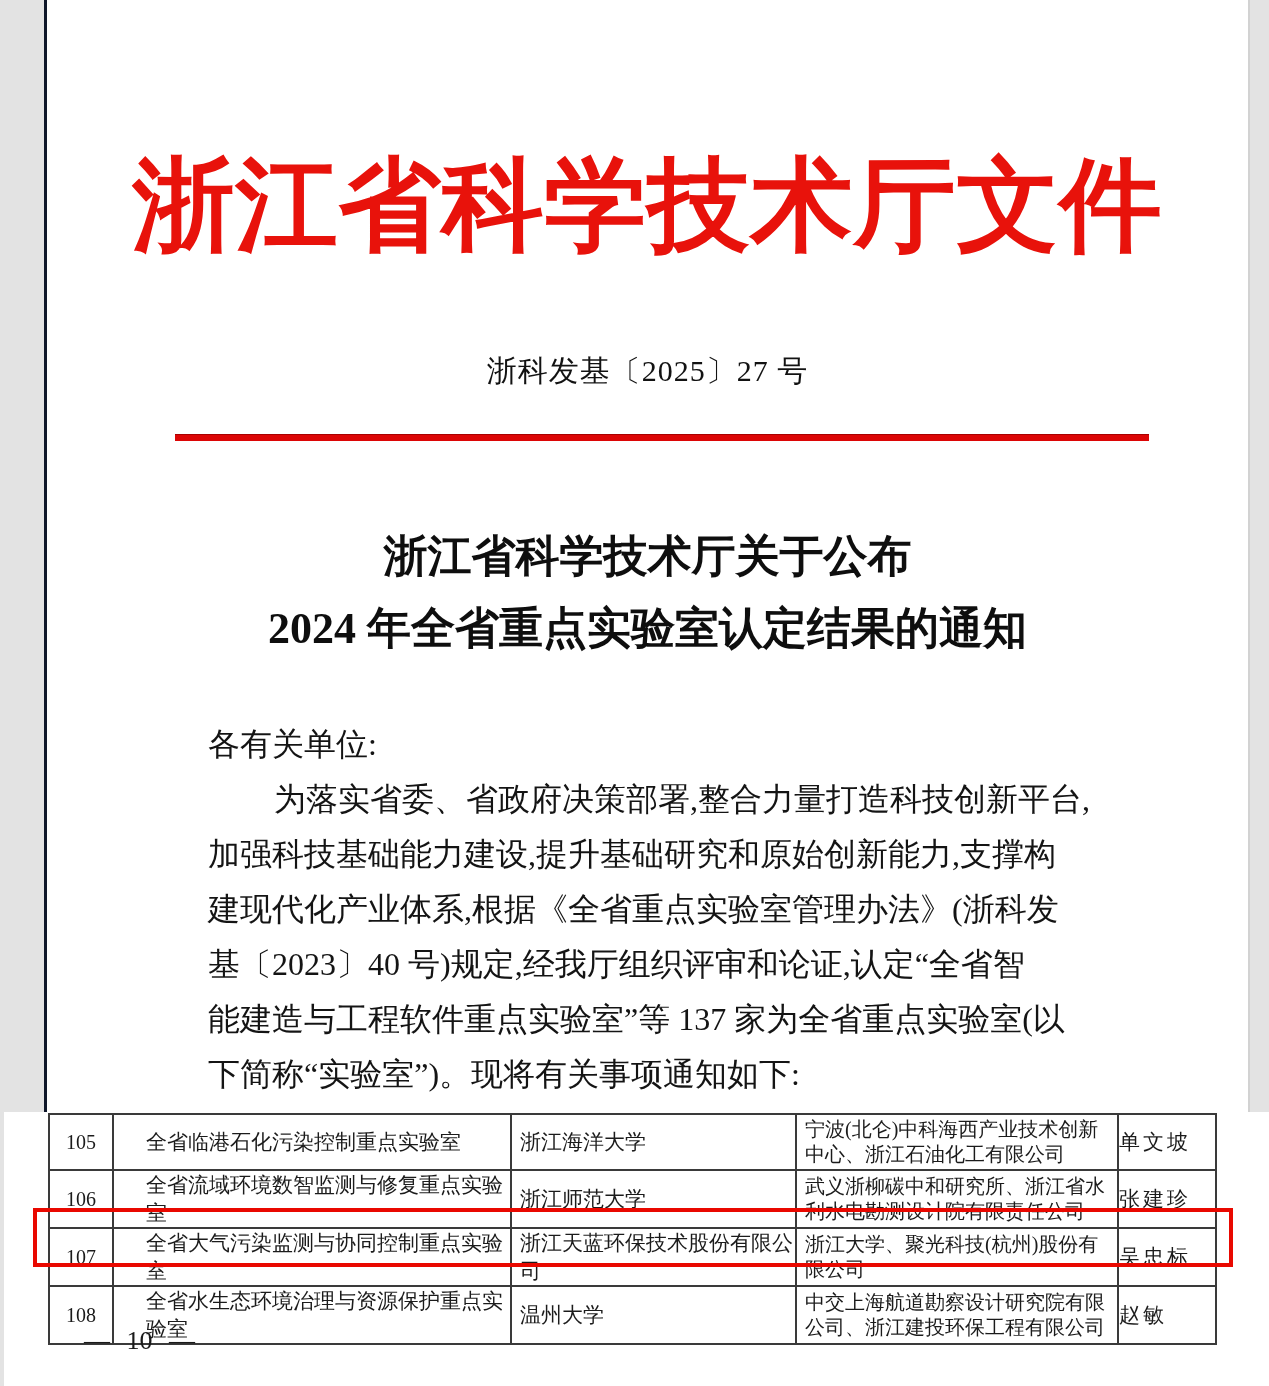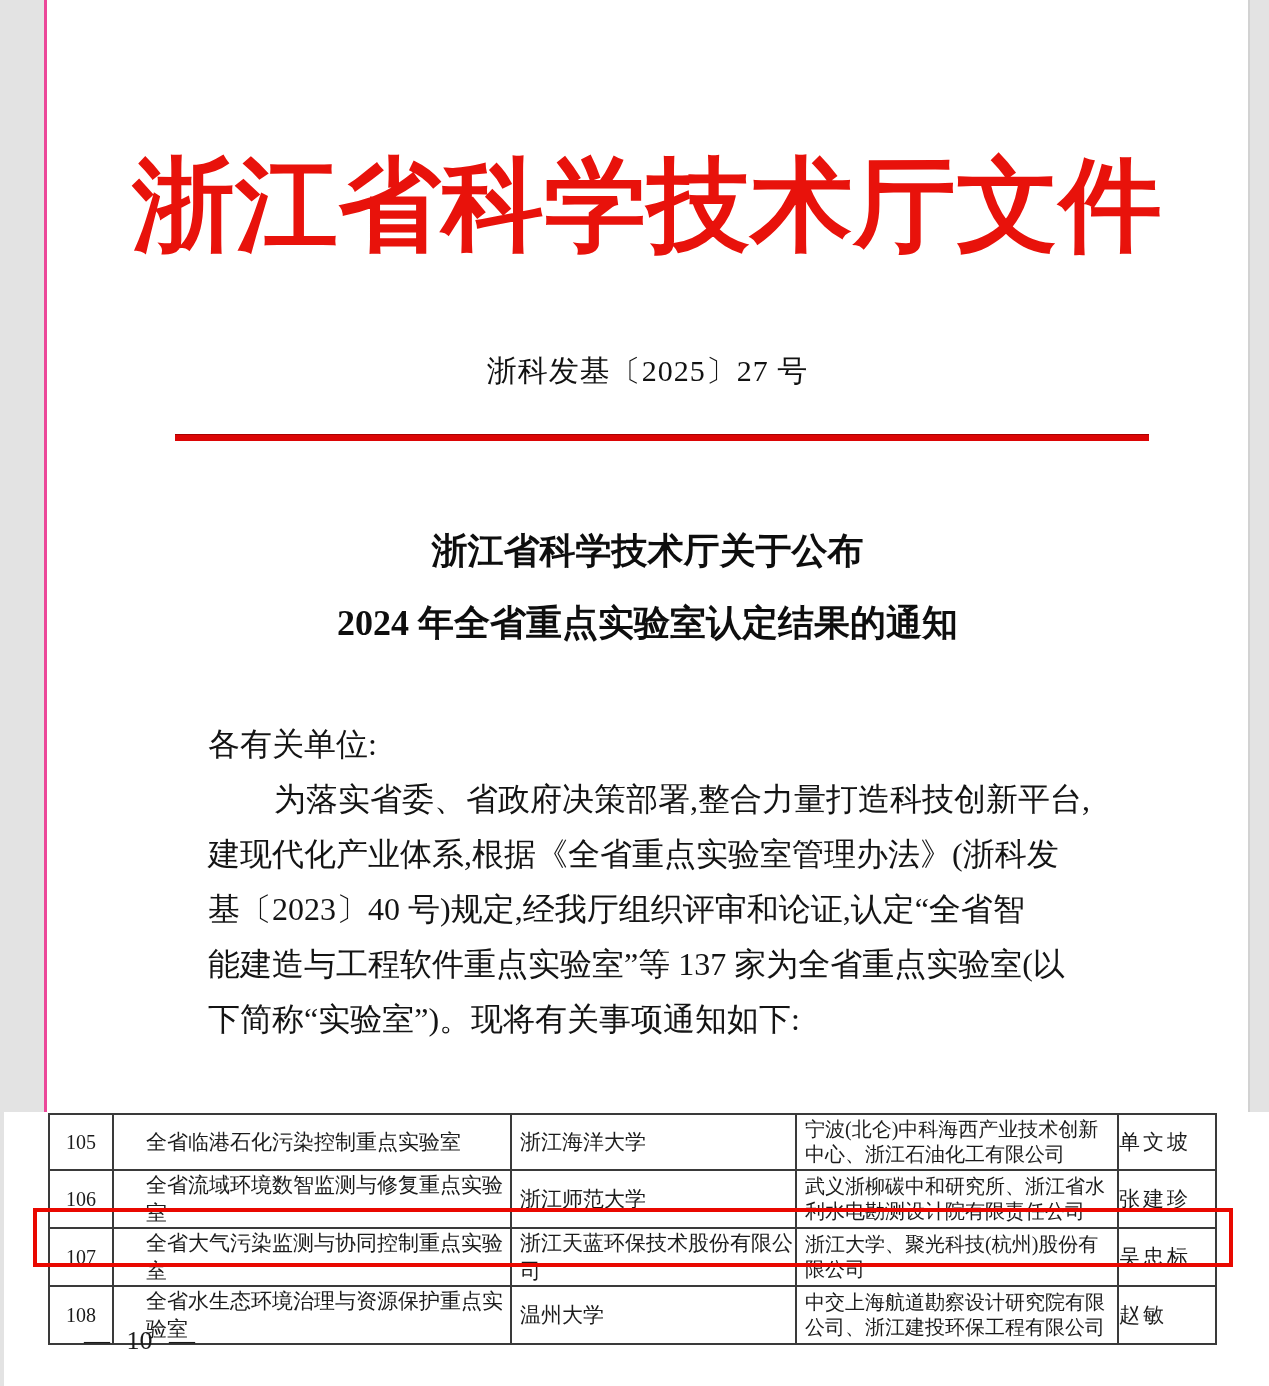--- a/index.html
+++ b/index.html
@@ -8,42 +8,42 @@
     position:relative;
     background:#e3e3e3;
     font-family:"Liberation Serif","DejaVu Serif",serif;
     overflow:hidden;
   }
 
   
   .page-top {
     position:absolute; left:44px; top:0; width:1206px; height:1112px;
     background:#ffffff;
-    border-left:3px solid #ec4899;
+    border-left:3px solid #0f172a;
     border-right:2px solid #d2d2d2;
   }
   .hdr {
     position:absolute; top:138px; left:0; width:100%;
     text-align:center; white-space:nowrap;
     font-size:102px; font-weight:bold; color:#e8120b;
     letter-spacing:1px;
   }
   .docnum {
     position:absolute; top:351px; left:0; width:100%;
     text-align:center; font-size:30px; color:#121212;
     letter-spacing:1px; white-space:nowrap;
   }
   .redline {
     position:absolute; top:434px; left:128px; width:974px; height:7px;
     background:#dc0606; border-top:1px solid #a80000;
   }
   .title1, .title2 {
     position:absolute; left:0; width:100%;
     text-align:center; font-weight:bold; color:#0e0e0e;
-    font-size:36px; white-space:nowrap;
+    font-size:44px; white-space:nowrap;
   }
   .title1 { top:527px; }
   .title2 { top:599px; }
   .salutation {
     position:absolute; top:723px; left:161px;
     font-size:32px; color:#141414; white-space:nowrap;
   }
   .bodytext { position:absolute; top:772px; left:161px; width:960px; }
   .bline {
     height:55px; display:flex; align-items:center;
@@ -91,20 +91,21 @@
 
 <div class="page-top">
   <div class="hdr">浙江省科学技术厅文件</div>
   <div class="docnum">浙科发基〔2025〕27 号</div>
   <div class="redline"></div>
   <div class="title1">浙江省科学技术厅关于公布</div>
   <div class="title2">2024 年全省重点实验室认定结果的通知</div>
   <div class="salutation">各有关单位:</div>
   <div class="bodytext">
     <div class="bline indent">为落实省委、省政府决策部署,整合力量打造科技创新平台,</div>
+    <div class="bline">加强科技基础能力建设,提升基础研究和原始创新能力,支撑构</div>
     <div class="bline">建现代化产业体系,根据《全省重点实验室管理办法》(浙科发</div>
     <div class="bline">基〔2023〕40 号)规定,经我厅组织评审和论证,认定“全省智</div>
     <div class="bline">能建造与工程软件重点实验室”等 137 家为全省重点实验室(以</div>
     <div class="bline">下简称“实验室”)。现将有关事项通知如下:</div>
   </div>
 </div>
 
 <div class="page-bottom">
   <table class="labtable">
     <colgroup>

